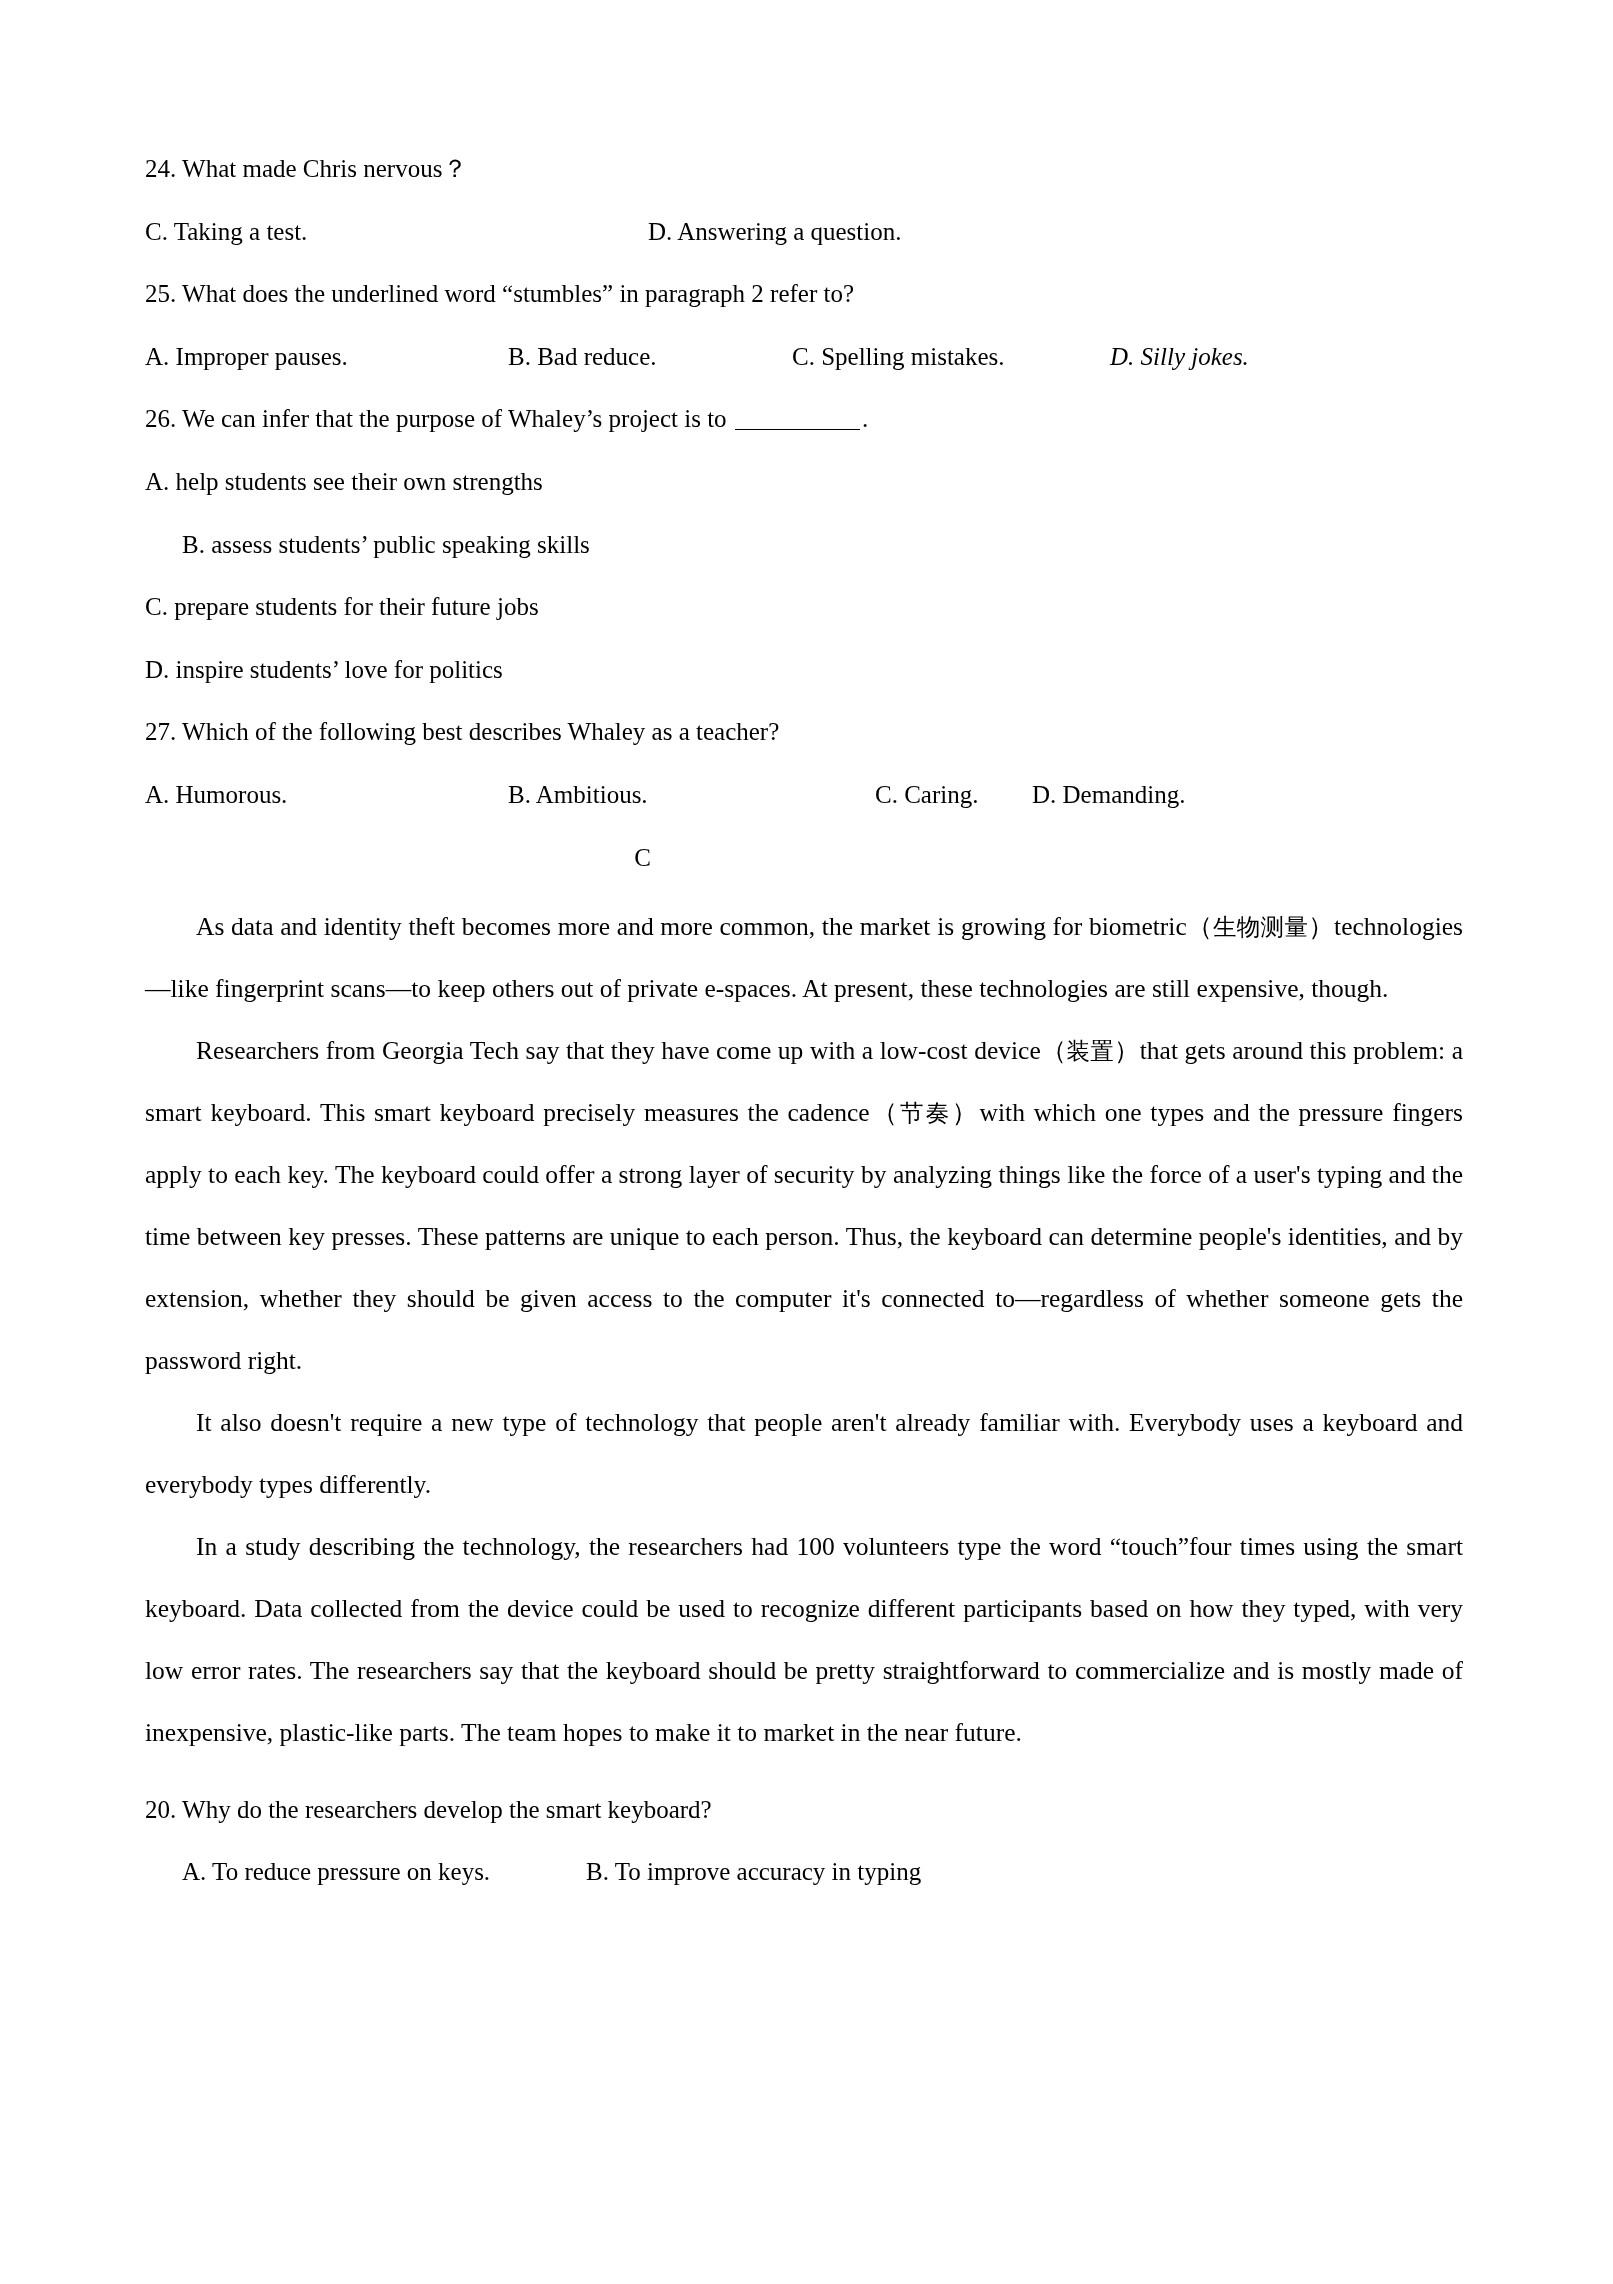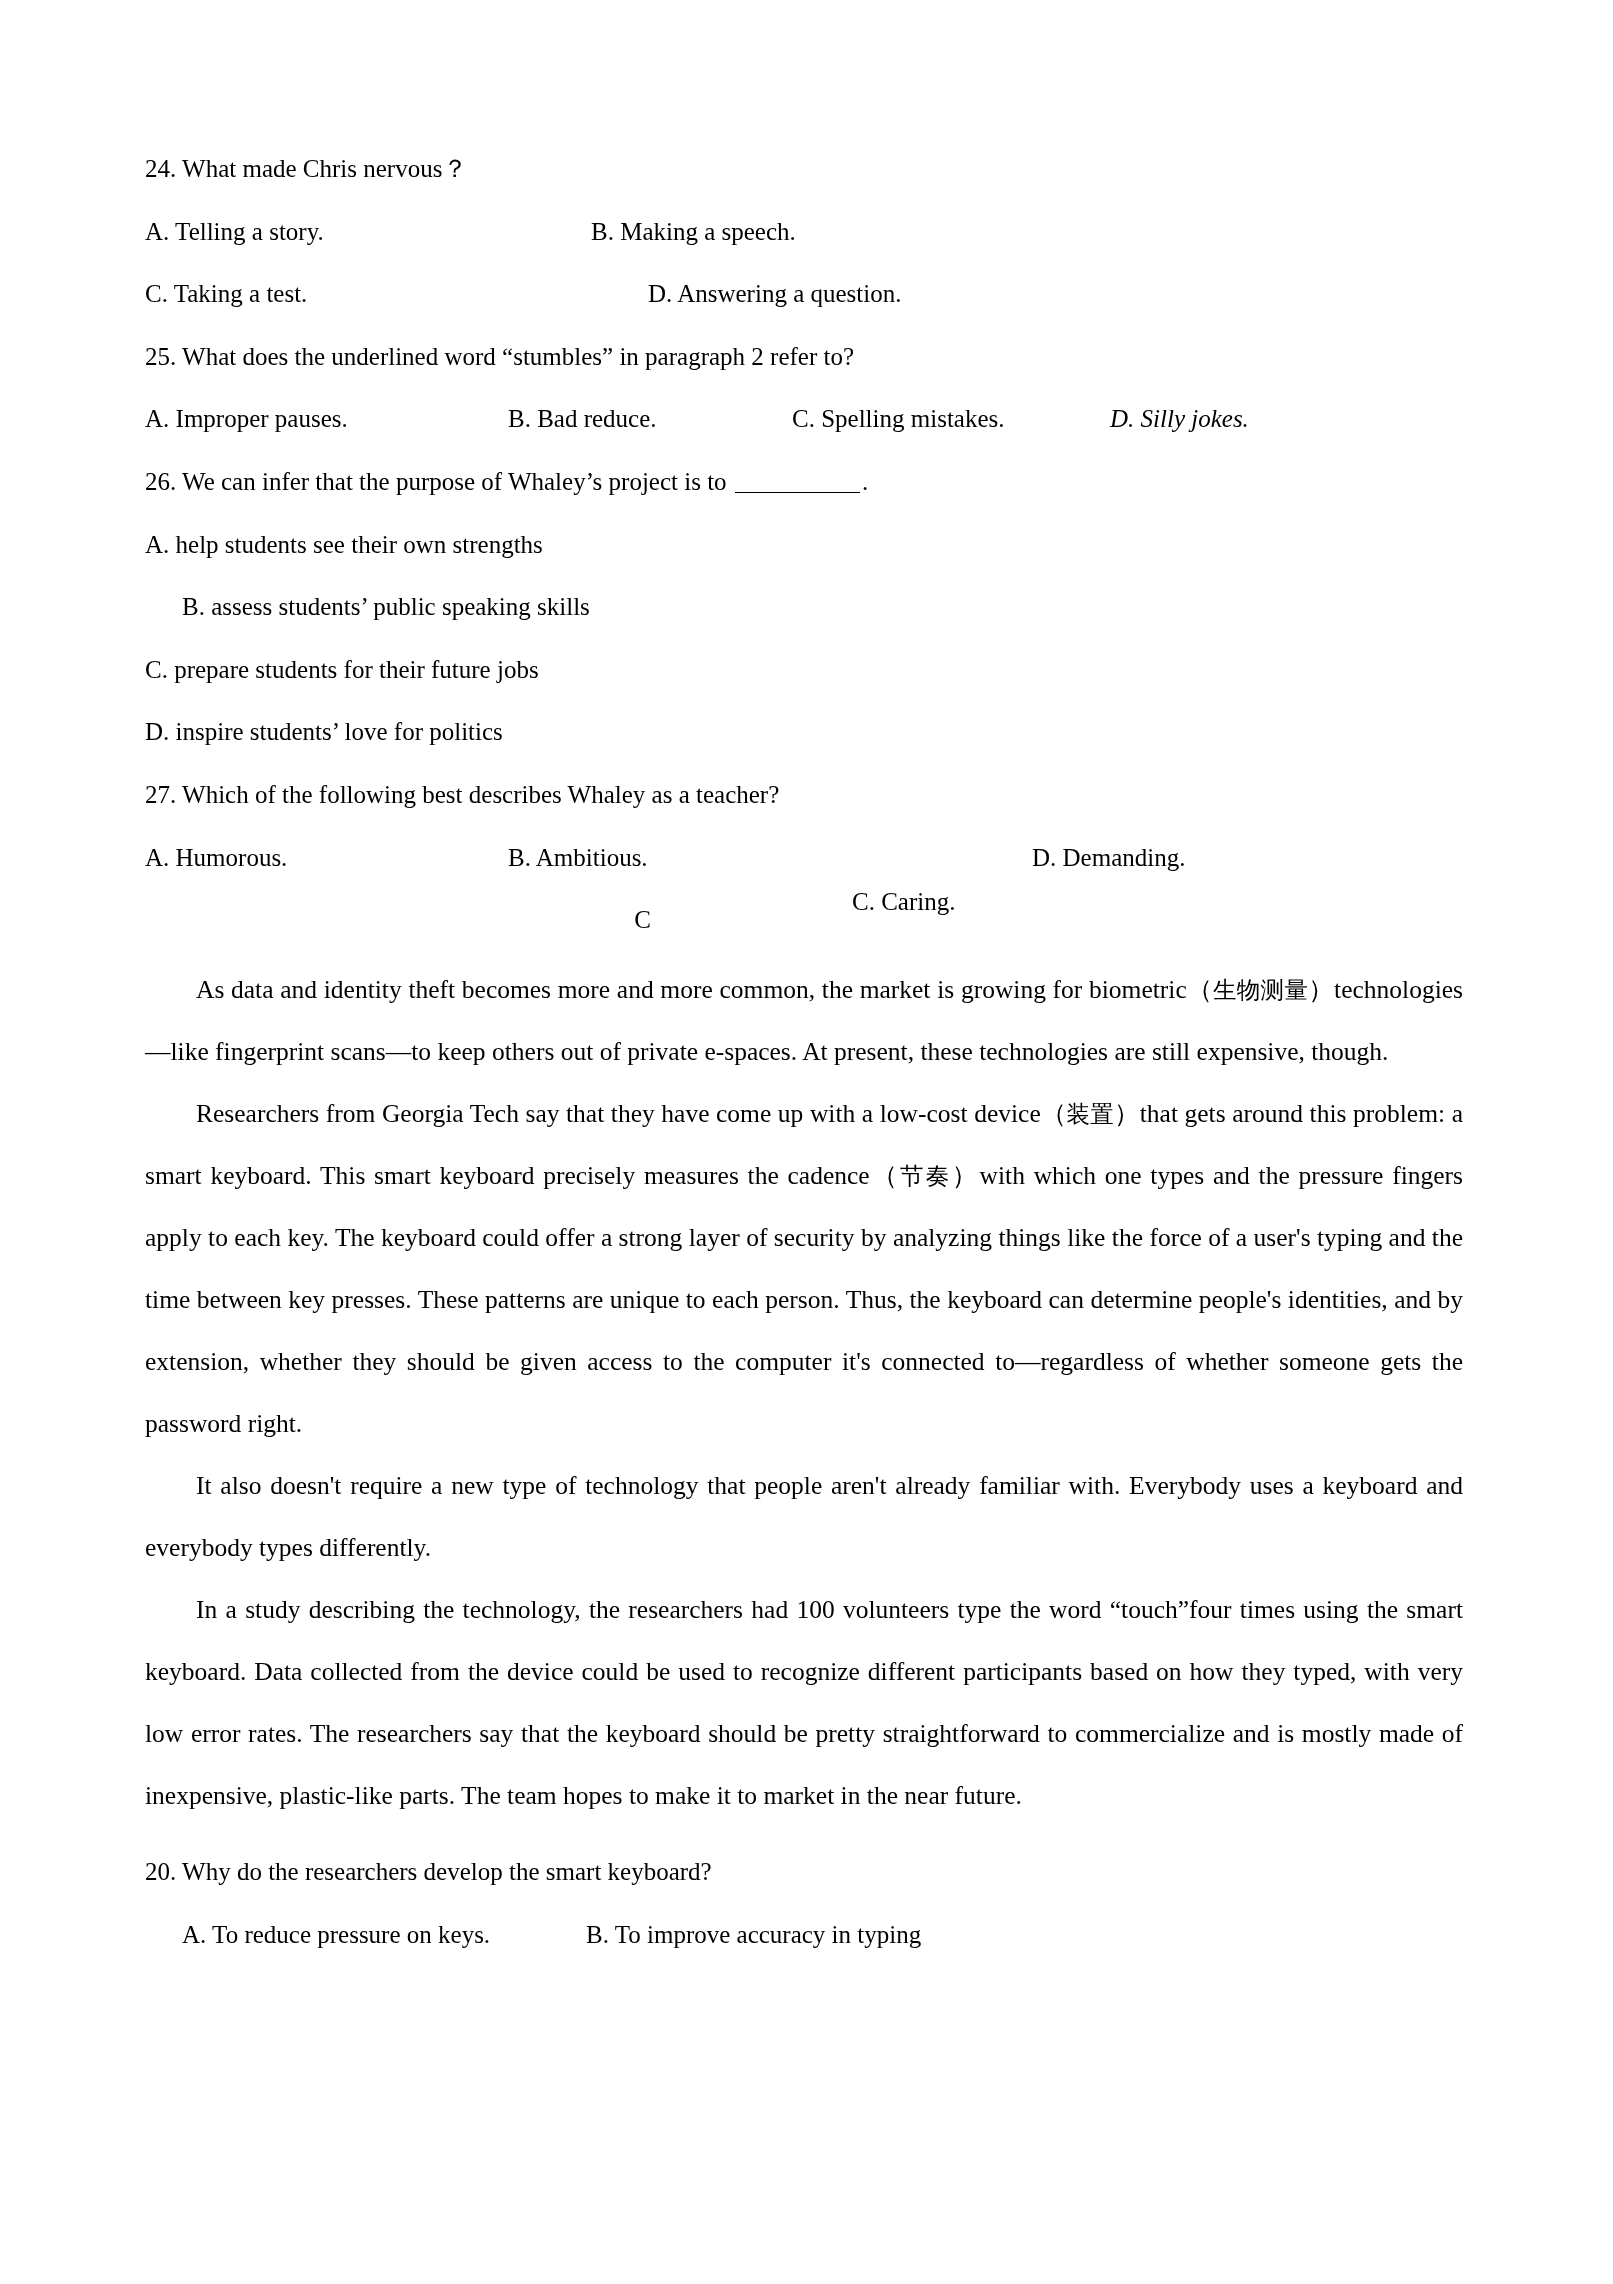--- a/index.html
+++ b/index.html
@@ -88,24 +88,20 @@
   }
 </style>
 </head>
 <body>
 
 <div class="page">
   <div class="content">
 
     <div class="qline">24. What made Chris nervous？</div>
     <div class="optrow">
-      <span class="opt" style="left: 0px;">A. Telling a story.</span>
-      <span class="opt" style="left: 446px;">B. Making a speech.</span>
-    </div>
-    <div class="optrow">
       <span class="opt" style="left: 0px;">C. Taking a test.</span>
       <span class="opt" style="left: 503px;">D. Answering a question.</span>
     </div>
 
     <div class="qline">25. What does the underlined word “stumbles” in paragraph 2 refer to?</div>
     <div class="optrow">
       <span class="opt" style="left: 0px;">A. Improper pauses.</span>
       <span class="opt" style="left: 363px;">B. Bad reduce.</span>
       <span class="opt" style="left: 647px;">C. Spelling mistakes.</span>
       <span class="opt" style="left: 965px; font-style: italic;">D. Silly jokes.</span>
@@ -122,21 +118,21 @@
       <span class="opt" style="left: 0px;">C. prepare students for their future jobs</span>
     </div>
     <div class="optrow">
       <span class="opt" style="left: 0px;">D. inspire students’ love for politics</span>
     </div>
 
     <div class="qline">27. Which of the following best describes Whaley as a teacher?</div>
     <div class="optrow">
       <span class="opt" style="left: 0px;">A. Humorous.</span>
       <span class="opt" style="left: 363px;">B. Ambitious.</span>
-      <span class="opt" style="left: 707px; margin-top: 44px;">C. Caring.</span>
+      <span class="opt" style="left: 730px;">C. Caring.</span>
       <span class="opt" style="left: 887px;">D. Demanding.</span>
     </div>
 
     <div class="section-marker">C</div>
 
     <p class="para"><span>As data and identity theft becomes more and more common, the market is growing for biometric（</span><span class="cn">生物测量</span><span>）technologies—like fingerprint scans—to keep others out of private e-spaces. At present, these technologies are still expensive, though.</span></p>
     <p class="para"><span>Researchers from Georgia Tech say that they have come up with a low-cost device（</span><span class="cn">装置</span><span>）that gets around this problem: a smart keyboard. This smart keyboard precisely measures the cadence（</span><span class="cn">节奏</span><span>）with which one types and the pressure fingers apply to each key. The keyboard could offer a strong layer of security by analyzing things like the force of a user's typing and the time between key presses. These patterns are unique to each person. Thus, the keyboard can determine people's identities, and by extension, whether they should be given access to the computer it's connected to—regardless of whether someone gets the password right.</span></p>
     <p class="para"><span>It also doesn't require a new type of technology that people aren't already familiar with. Everybody uses a keyboard and everybody types differently.</span></p>
     <p class="para"><span>In a study describing the technology, the researchers had 100 volunteers type the word “touch”four times using the smart keyboard. Data collected from the device could be used to recognize different participants based on how they typed, with very low error rates. The researchers say that the keyboard should be pretty straightforward to commercialize and is mostly made of inexpensive, plastic-like parts. The team hopes to make it to market in the near future.</span></p>
 

